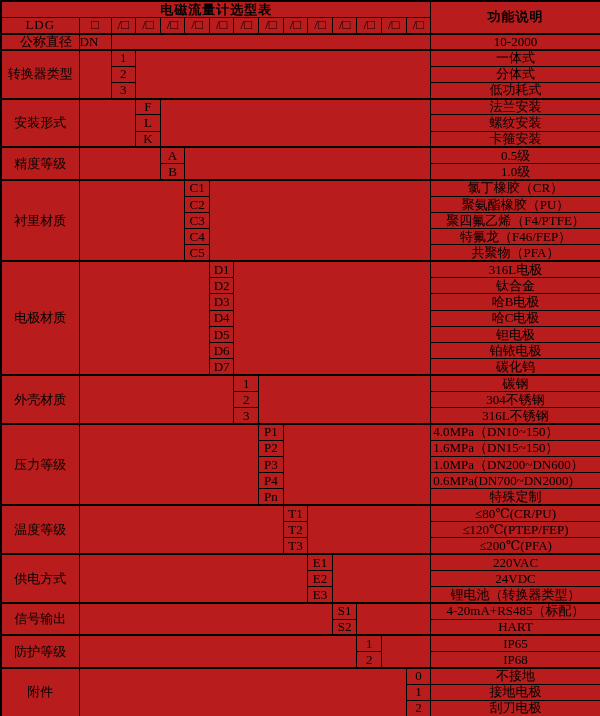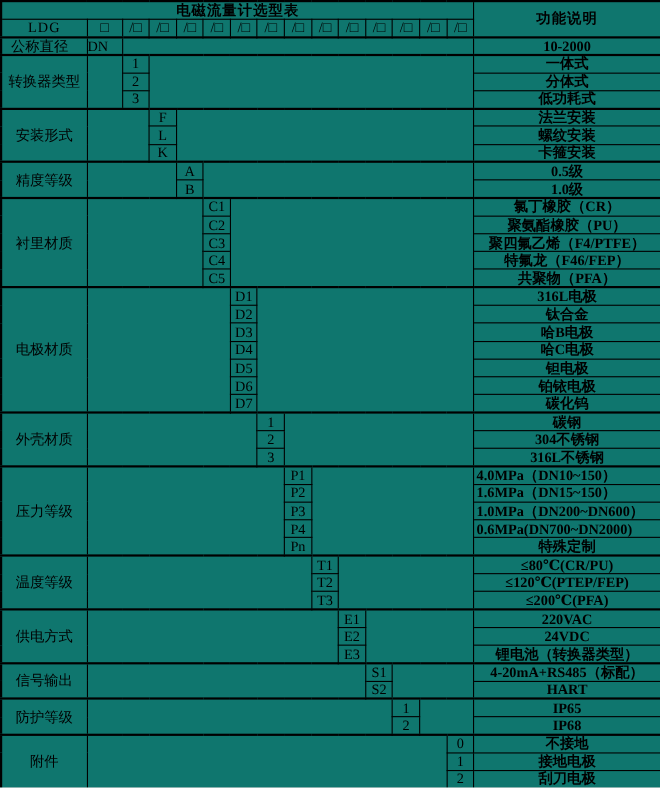--- a/index.html
+++ b/index.html
@@ -1,40 +1,40 @@
 <!DOCTYPE html>
 <html><head>
 <meta charset="utf-8">
 <style>
   html, body { margin: 0; padding: 0; background: #fff; }
   .page {
-    width: 600px; height: 716px; background: #0f766e; overflow: hidden;
+    width: 600px; height: 716px; background: #b91c1c; overflow: hidden;
     font-family: "Liberation Serif", "DejaVu Serif", serif;
   }
   table.sel {
     border-collapse: collapse; table-layout: fixed;
     width: 600px; border: 2px solid #000;
   }
   table.sel tr { height: 16.27px; }
   table.sel td {
     border: 1px solid #000; padding: 0;
     text-align: center; vertical-align: middle;
     font-size: 13px; color: #000; line-height: 1.05;
     overflow: hidden; white-space: nowrap;
     font-family: "Liberation Serif", "DejaVu Serif", serif;
   }
   td.title-cell { font-weight: bold; font-size: 14px; letter-spacing: 1px; }
   td.fnh { font-weight: bold; font-size: 14px; letter-spacing: 1px; }
   td.ldg { text-align: left; padding-left: 8px; letter-spacing: 1px; font-size: 13px; }
   td.box { font-size: 12px; }
   td.label { font-size: 13px; }
-  td.label.left { text-align: left; padding-left: 8px; }
+  td.label.left { text-align: left; padding-left: 18px; }
   td.code { font-size: 13px; }
   td.code.colb { text-align: left; padding-left: 0; }
-  td.desc { font-size: 13px; font-weight: bold; }
+  td.desc { font-size: 13px; }
   td.desc.left { text-align: left; padding-left: 2px; }
   tr.gt td { border-top: 2px solid #000; }
 </style>
 </head>
 <body>
 
 <div class="page">
   <table class="sel">
     <colgroup id="cols">
         <col style="width: 78px;">

